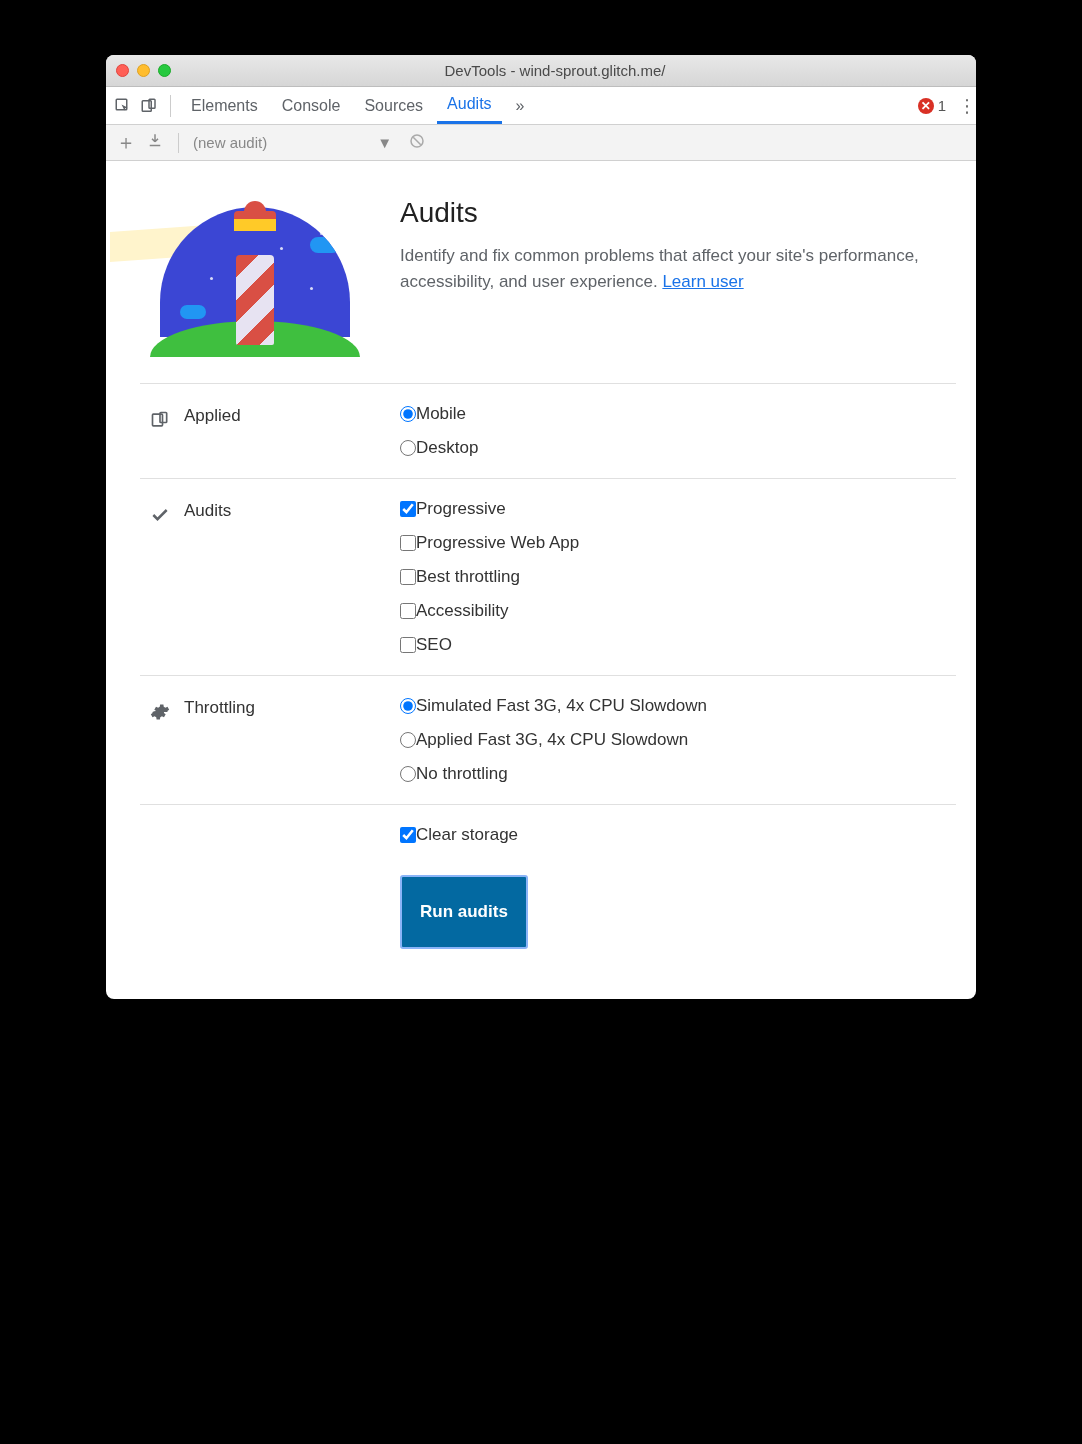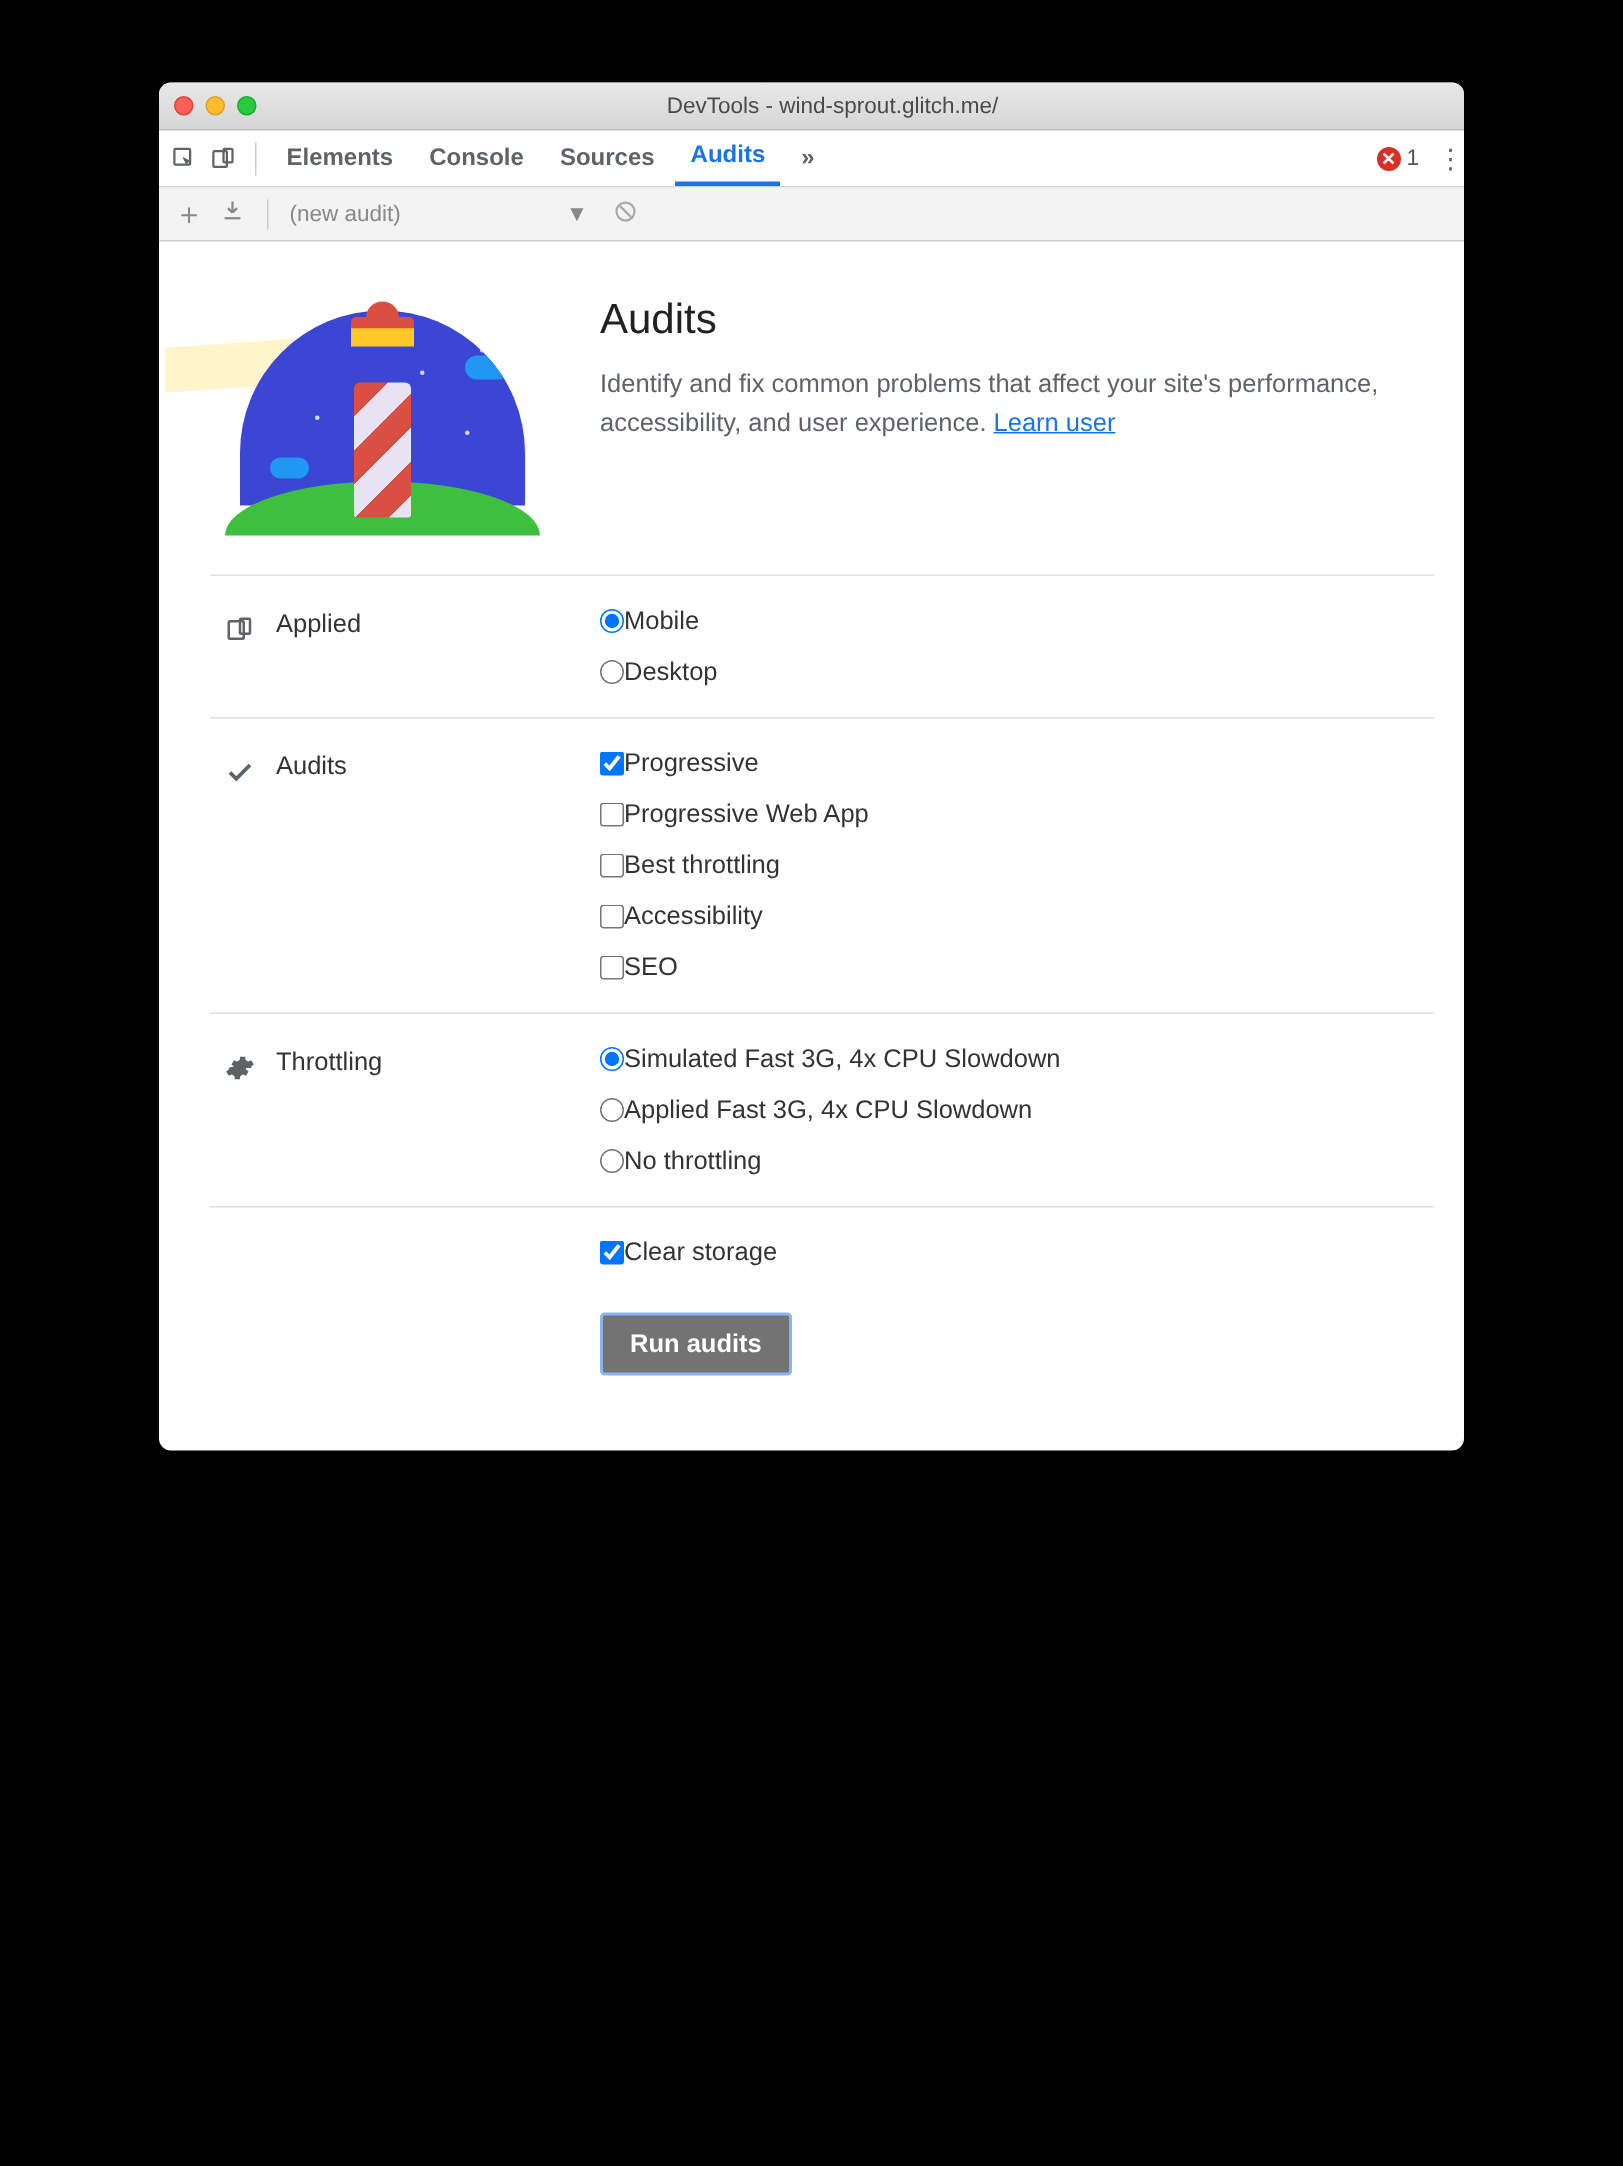--- a/index.html
+++ b/index.html
@@ -48,21 +48,21 @@
     display: flex;
     align-items: center;
     border-bottom: 1px solid #d0d0d0;
     padding: 0 6px;
     font-size: 16px;
     color: #5f6368;
     gap: 4px;
   }
   .tabrow .ico { width: 22px; height: 22px; display:flex; align-items:center; justify-content:center; color:#5f6368; }
   .tabrow .divider { width:1px; height:22px; background:#ccc; margin:0 6px; }
-  .tab { padding: 0 10px; height: 100%; display:flex; align-items:center; cursor:pointer;font-weight:bold; }
+  .tab { padding: 0 10px; height: 100%; display:flex; align-items:center; cursor:pointer; }
   .tab.active { color:#1a73e8; border-bottom:3px solid #1a73e8; }
   .spacer { flex:1; }
   .err-badge { display:flex; align-items:center; gap:4px; font-size:15px; color:#555; }
   .err-dot { width:16px; height:16px; border-radius:50%; background:#d93025; color:#fff; font-size:12px; line-height:14px; display:flex; align-items:center; justify-content:center; font-weight:bold; }
   .kebab { width:20px; text-align:center; font-size:18px; color:#666; padding-left:8px; cursor:pointer; }
   
   .toolbar2 {
     height: 36px;
     background:#f3f3f3;
     border-bottom:1px solid #d0d0d0;
@@ -95,22 +95,22 @@
     font-size:17px; color:#333;
     padding-top:2px;
   }
   .sec-label svg, .sec-label .sec-ico { width:20px; height:20px; color:#5f6368; flex:0 0 20px; margin-top:2px; }
   .opts { display:flex; flex-direction:column; gap:14px; font-size:17px; color:#333; }
   .opt { display:flex; align-items:center; gap:0; }
   .opt input { width:16px; height:16px; margin:0; }
   
   .run-row { display:flex; padding-left:260px; margin-top:10px; }
   .run-btn {
-    background:#737373; color:#fff; border:2px solid #8ab4f8;
-    padding:9px 18px; font-size:17px; font-weight:600;
+    background:#0369a1; color:#fff; border:2px solid #8ab4f8;
+    padding:25px 18px; font-size:17px; font-weight:600;
     border-radius:3px; cursor:pointer;
   }
   
   .sky { position:absolute; left:20px; top:10px; width:190px; height:130px; background:#3b46d4; border-radius:95px 95px 0 0; overflow:hidden; }
   .sky .star { position:absolute; width:3px; height:3px; background:#fff; border-radius:50%; opacity:.8; }
   .cloud { position:absolute; background:#2196f3; border-radius:10px; }
   .grass { position:absolute; bottom:0; left:10px; width:210px; height:36px; background:#3fbf3f; border-radius:50% 50% 0 0 / 100% 100% 0 0; }
   .beam { position:absolute; left:-30px; top:30px; width:140px; height:30px; background:#fff4cc; transform:skewY(-4deg); }
   .lh-base { position:absolute; left:96px; bottom:12px; width:38px; height:90px; background:repeating-linear-gradient(135deg,#d94f44 0 16px,#e7e3f2 16px 32px); border-radius:4px 4px 2px 2px; }
   .lh-top  { position:absolute; left:94px; top:14px; width:42px; height:20px; background:#ffca28; border-top:8px solid #d94f44; border-radius:4px 4px 0 0; }

